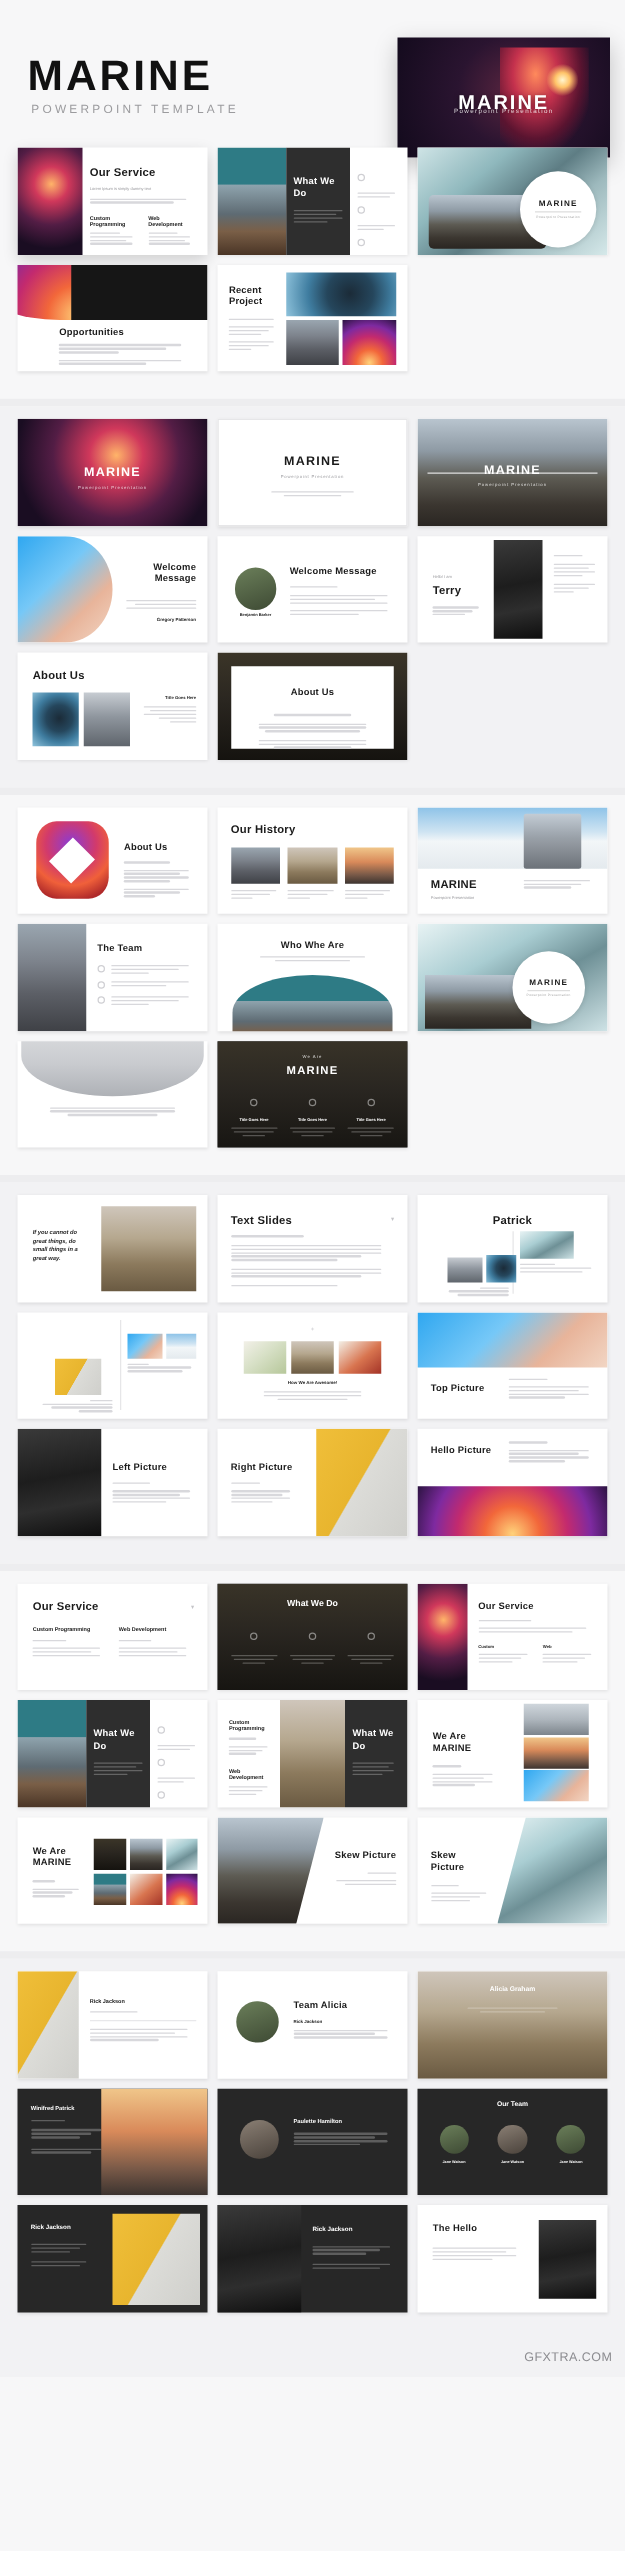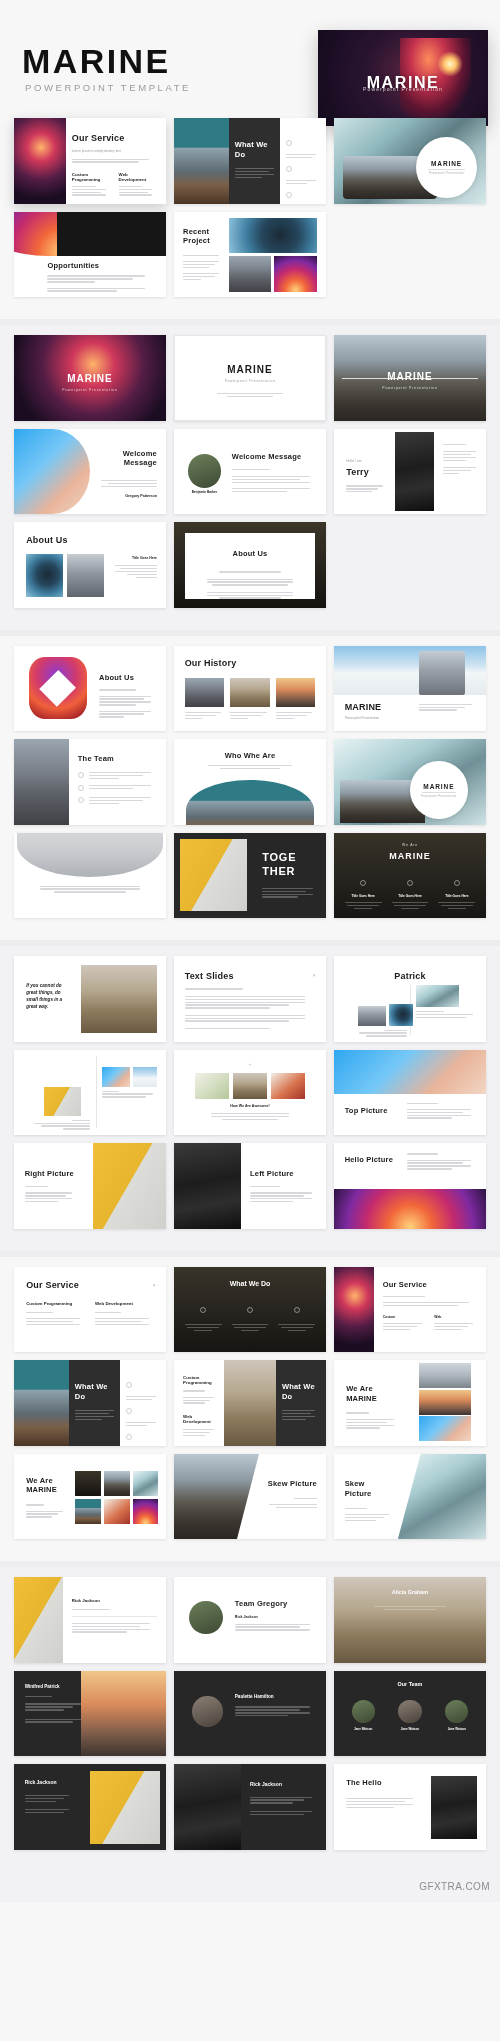--- a/index.html
+++ b/index.html
@@ -523,32 +523,20 @@
         <div class="im im-grey" style="left:2%;top:-24%;width:96%;height:76%;border-radius:0 0 50% 50%"></div>
         <div style="position:absolute;left:14%;right:14%;top:62%">
           <div class="lines" style="align-items:center">
               <i class="s92"></i>
               <i class="s92"></i>
               <i class="s65"></i>
             </div>
         </div>
       </div>
       <div class="slide dark">
-        <div class="im im-yellow" style="left:4%;top:8%;width:44%;height:84%"></div>
-        <div style="position:absolute;left:58%;top:22%;right:6%">
-          <div class="t-h xl w" style="line-height:1.25">TOGE THER</div>
-          <div class="lines w" style="margin-top:9px">
-              <i class="s92"></i>
-              <i class="s80"></i>
-              <i class="s92"></i>
-              <i class="s65"></i>
-            </div>
-        </div>
-      </div>
-      <div class="slide dark">
         <div class="im im-forest" style="inset:0;opacity:.85"></div>
         <div style="position:absolute;left:0;right:0;top:12%;text-align:center;color:rgba(255,255,255,.8);font-size:3.4px;letter-spacing:.8px">We Are</div>
         <div style="position:absolute;left:0;right:0;top:22%;text-align:center;color:#fff;font-size:9px;font-weight:700;letter-spacing:1px">MARINE</div>
         <div style="position:absolute;left:6%;right:6%;top:46%;display:flex;gap:5%">
           <div style="flex:1;text-align:center">
             <span class="icon-dot w"></span>
             <div style="color:#fff;font-size:3.2px;font-weight:700;margin-top:4px">Title Goes Here</div>
             <div class="lines w" style="margin-top:4px;align-items:center">
                 <i class="s92"></i>
                 <i class="s80"></i>
@@ -681,48 +669,48 @@
               <i class="s80"></i>
               <i class="s92"></i>
               <i class="s65"></i>
             </div>
         </div>
       </div>
     </div>
 
     <div class="grid row">
       <div class="slide">
-        <div style="position:absolute;left:7%;top:30%;width:34%">
-          <div class="t-h">Right Picture</div>
-          <div class="lines" style="margin-top:8px">
-              <i class="s45"></i>
-            </div>
-          <div class="lines" style="margin-top:5px">
-              <i class="s92"></i>
-              <i class="s80"></i>
-              <i class="s92"></i>
-              <i class="s65"></i>
-            </div>
-        </div>
-        <div class="im im-yellow" style="right:0;top:0;width:48%;height:100%"></div>
-      </div>
-      <div class="slide">
         <div class="im im-bw" style="left:0;top:0;width:44%;height:100%"></div>
         <div style="position:absolute;left:50%;top:30%;right:6%">
           <div class="t-h">Left Picture</div>
           <div class="lines" style="margin-top:8px">
               <i class="s45"></i>
             </div>
           <div class="lines" style="margin-top:5px">
               <i class="s92"></i>
               <i class="s80"></i>
               <i class="s92"></i>
               <i class="s65"></i>
             </div>
         </div>
+      </div>
+      <div class="slide">
+        <div style="position:absolute;left:7%;top:30%;width:34%">
+          <div class="t-h">Right Picture</div>
+          <div class="lines" style="margin-top:8px">
+              <i class="s45"></i>
+            </div>
+          <div class="lines" style="margin-top:5px">
+              <i class="s92"></i>
+              <i class="s80"></i>
+              <i class="s92"></i>
+              <i class="s65"></i>
+            </div>
+        </div>
+        <div class="im im-yellow" style="right:0;top:0;width:48%;height:100%"></div>
       </div>
       <div class="slide">
         <div style="position:absolute;left:7%;top:14%;width:34%">
           <div class="t-h">Hello Picture</div>
         </div>
         <div style="position:absolute;left:48%;right:6%;top:12%">
           <div class="lines">
               <i class="s45"></i>
             </div>
           <div class="lines" style="margin-top:5px">
@@ -969,21 +957,21 @@
               <i class="s92"></i>
               <i class="s80"></i>
               <i class="s92"></i>
               <i class="s65"></i>
             </div>
         </div>
       </div>
       <div class="slide">
         <div class="avatar" style="left:10%;top:28%;width:22%;aspect-ratio:1"></div>
         <div style="position:absolute;left:40%;top:26%;right:6%">
-          <div class="t-h">Team Gregory</div>
+          <div class="t-h">Team Alicia</div>
           <div class="t-name" style="margin-top:6px;font-size:3.6px">Rick Jackson</div>
           <div class="lines" style="margin-top:5px">
               <i class="s92"></i>
               <i class="s80"></i>
               <i class="s92"></i>
             </div>
         </div>
       </div>
       <div class="slide">
         <div class="im im-field" style="inset:0"></div>

